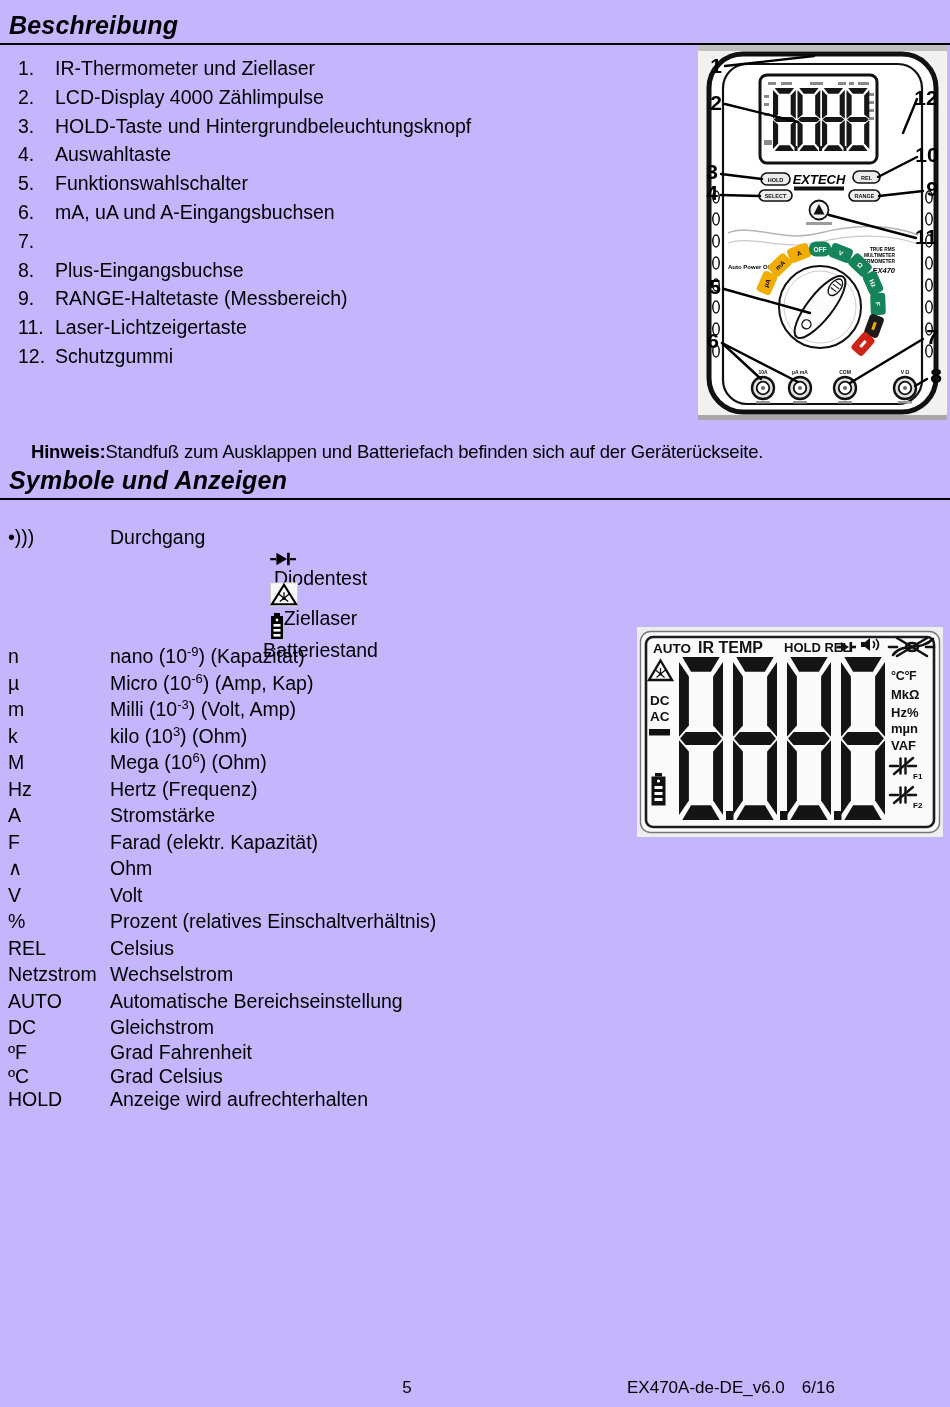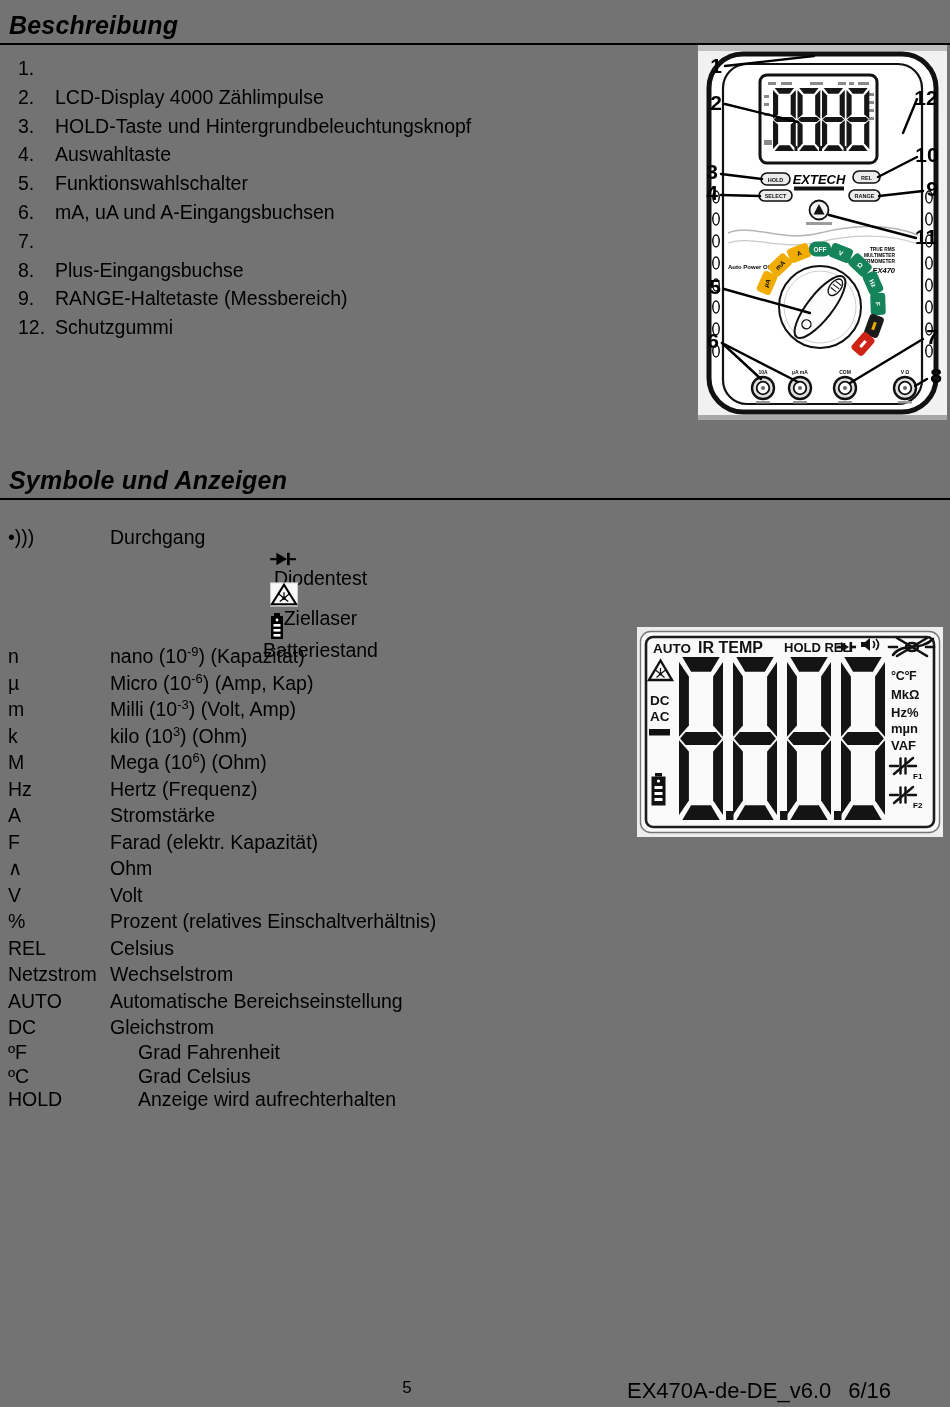--- a/index.html
+++ b/index.html
@@ -1,16 +1,16 @@
 <!DOCTYPE html>
 <html><head>
 <meta charset="utf-8">
 <style>
   html,body{margin:0;padding:0;background:#fff;}
-  .page{position:relative;width:950px;height:1407px;background:#737373;overflow:hidden;
+  .page{position:relative;width:950px;height:1407px;background:#c4b5fd;overflow:hidden;
         font-family:"Liberation Sans",sans-serif;color:#000;}
 
   
   .h-wrap{position:absolute;left:0;width:948px;border-bottom:2.4px solid #000;padding-left:9px;}
   .h-wrap h1{margin:0;font-size:25px;line-height:26px;font-weight:bold;font-style:italic;
              padding-bottom:5px;letter-spacing:0.2px;}
   #hwrap-1{top:12px;}
   #hwrap-2{top:467px;}
 
   
@@ -20,49 +20,50 @@
 
   
   .note{position:absolute;left:31px;top:421px;font-size:18.5px;line-height:23px;width:900px;
         letter-spacing:-0.2px;}
   .note b{font-weight:bold;}
 
   
   .symbols{position:absolute;left:8px;top:524px;width:625px;}
   .sym-row{display:flex;align-items:center;height:26.5px;font-size:19.5px;}
   .sym-row.tall{height:31px;flex-direction:column;}
-  .sym-row.short{height:23.6px;gap:28px;}
+  .sym-row.short{height:23.6px;}
   .sym-row .sym{width:102px;flex:none;display:flex;align-items:center;}
   .sym-row sup{font-size:13px;line-height:0;}
 
   
   .fig1{position:absolute;left:698px;top:45px;width:249px;height:375px;}
   .fig2{position:absolute;left:637px;top:627px;width:306px;height:210px;}
   svg text{font-family:"Liberation Sans",sans-serif;}
   .callout{font-size:21px;font-weight:bold;}
   .btn-t{font-size:5.5px;font-weight:bold;text-anchor:middle;fill:#111;}
   .ann{font-weight:bold;fill:#111;}
 
   
   .footer-page{position:absolute;top:1378px;left:385px;width:44px;text-align:center;font-size:17px;}
-  .footer-doc{position:absolute;top:1378px;left:627px;font-size:22px;white-space:nowrap;}
+  .footer-doc{position:absolute;top:1378px;left:627px;font-size:17px;white-space:nowrap;}
   .footer-doc .pgref{margin-left:17px;}
 </style>
 </head>
 <body>
 
 <div class="page">
 
   <div class="h-wrap" id="hwrap-1">
     <h1>Beschreibung</h1>
   </div>
 
   <div class="parts-list">
       <div class="list-row">
         <span class="num">1.</span>
+        <span>IR-Thermometer und Ziellaser</span>
       </div>
       <div class="list-row">
         <span class="num">2.</span>
         <span>LCD-Display 4000 Zählimpulse</span>
       </div>
       <div class="list-row">
         <span class="num">3.</span>
         <span>HOLD-Taste und Hintergrundbeleuchtungsknopf</span>
       </div>
       <div class="list-row">
@@ -80,20 +81,24 @@
       <div class="list-row">
         <span class="num">7.</span>
       </div>
       <div class="list-row">
         <span class="num">8.</span>
         <span>Plus-Eingangsbuchse</span>
       </div>
       <div class="list-row">
         <span class="num">9.</span>
         <span>RANGE-Haltetaste (Messbereich)</span>
+      </div>
+      <div class="list-row">
+        <span class="num">11.</span>
+        <span>Laser-Lichtzeigertaste</span>
       </div>
       <div class="list-row">
         <span class="num">12.</span>
         <span>Schutzgummi</span>
       </div>
     </div>
 
   <svg class="fig1" viewBox="0 0 249 375">
     <defs>
       <g id="seg8">
@@ -302,20 +307,21 @@
       <text x="15" y="303">6</text>
       <text x="234" y="299">7</text>
       <text x="238" y="338">8</text>
       <text x="234" y="151">9</text>
       <text x="229" y="117">10</text>
       <text x="228" y="199">11</text>
       <text x="228" y="60">12</text>
     </g>
   </svg>
 
+  <p class="note"><b>Hinweis:</b><span>Standfuß zum Ausklappen und Batteriefach befinden sich auf der Geräterückseite.</span></p>
 
   <div class="h-wrap" id="hwrap-2">
     <h1>Symbole und Anzeigen</h1>
   </div>
 
   <div class="symbols">
       <div class="sym-row">
         <span class="sym">•)))</span>
         <span class="desc">Durchgang</span>
       </div>

